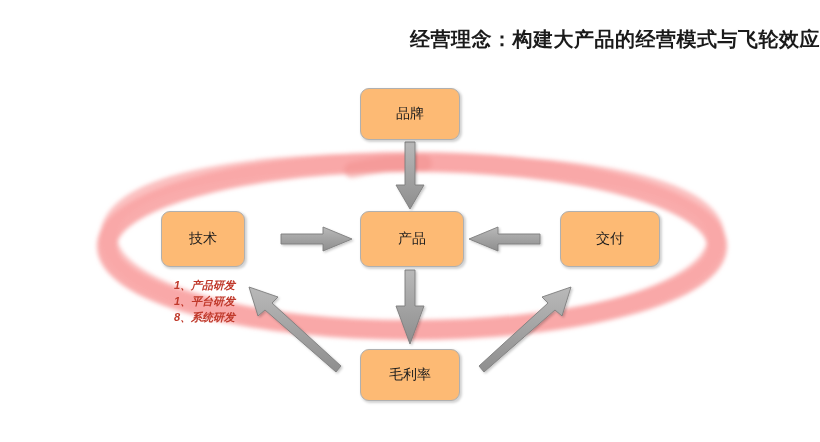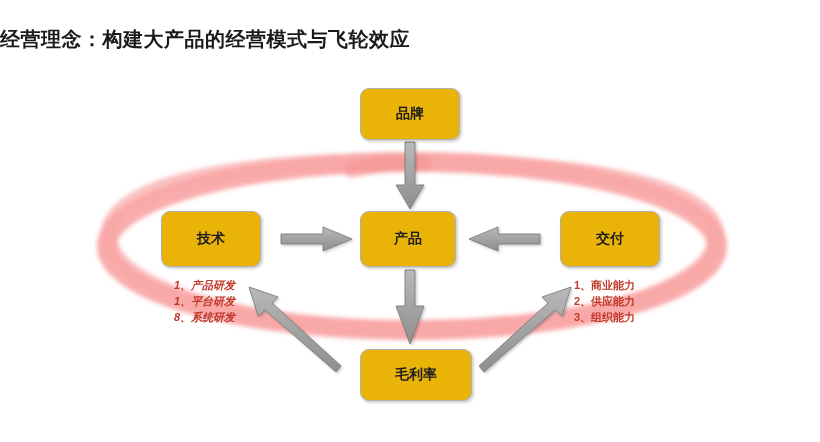--- a/index.html
+++ b/index.html
@@ -21,57 +21,57 @@
     width: 820px;
     height: 442px;
   }
 
   
   .title {
     position: absolute;
     left: 0;
     top: 26px;
     width: 820px;
-    text-align: left;
+    text-align: right;
     font-size: 20px;
     font-weight: bold;
     color: #1a1a1a;
     letter-spacing: 0.5px;
     white-space: nowrap;
   }
 
   
   .layer {
     position: absolute;
     left: 0; top: 0;
     width: 820px;
     height: 442px;
     pointer-events: none;
   }
 
   
   .node {
     position: absolute;
-    background: #eab308;
+    background: #fdba74;
     border: 1px solid #b0b0b0;
     border-radius: 9px;
     box-shadow: 1.5px 1.5px 2.5px rgba(0,0,0,0.18);
     display: flex;
     align-items: center;
     justify-content: center;
     font-size: 14px;
-    font-weight: bold;
+    font-weight: normal;
     color: #1d1d1d;
     box-sizing: border-box;
   }
   .node-brand   { left: 360px; top: 88px;  width: 100px; height: 52px; }
-  .node-tech    { left: 161px; top: 211px; width: 100px; height: 56px; }
-  .node-product { left: 360px; top: 211px; width: 96px; height: 56px; }
+  .node-tech    { left: 161px; top: 211px; width: 84px; height: 56px; }
+  .node-product { left: 360px; top: 211px; width: 104px; height: 56px; }
   .node-deliver { left: 560px; top: 211px; width: 100px; height: 56px; }
-  .node-margin  { left: 360px; top: 349px; width: 112px; height: 52px; }
+  .node-margin  { left: 360px; top: 349px; width: 100px; height: 52px; }
 
   
   .bullets {
     position: absolute;
     font-size: 11px;
     font-weight: bold;
     color: #c0392b;
     line-height: 16px;
     white-space: nowrap;
   }
@@ -157,19 +157,14 @@
   <div class="node node-margin">
     <span>毛利率</span>
   </div>
 
   <div class="bullets bullets-left">
     <div>1、产品研发</div>
     <div>1、平台研发</div>
     <div>8、系统研发</div>
   </div>
 
-  <div class="bullets bullets-right">
-    <div>1、商业能力</div>
-    <div>2、供应能力</div>
-    <div>3、组织能力</div>
-  </div>
 
 </div>
 
 </body></html>

